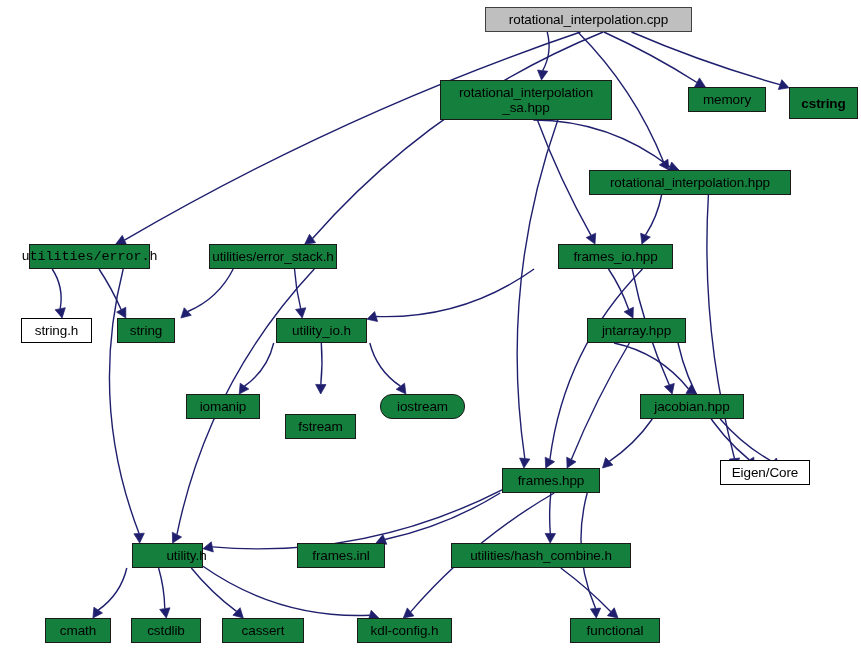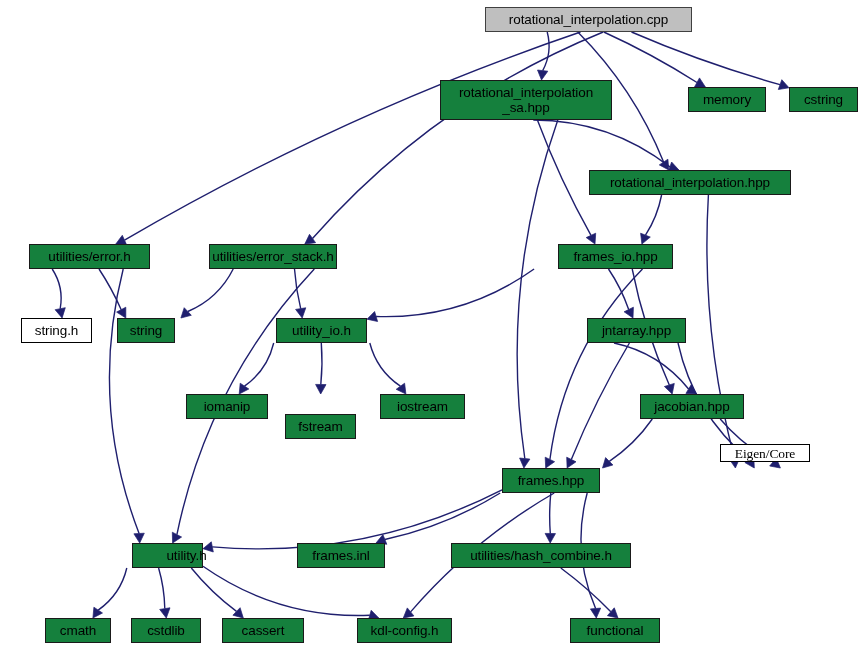--- a/index.html
+++ b/index.html
@@ -145,35 +145,35 @@
       <path class="edge-path" d="M 203.0 566.3 Q 278.1 618.9 369.7 615.3"></path>
       <polygon class="edge-head" points="378.8,618.0 368.3,620.3 371.2,610.3"></polygon>
       <path class="edge-path" d="M 560.8 568.0 Q 587.6 587.9 610.8 611.7"></path>
       <polygon class="edge-head" points="618.0,618.0 607.4,615.7 614.3,607.8"></polygon>
     </svg>
   <div id="node-layer">
       <div class="node root" style="left: 485px; top: 7px; width: 207px; height: 25px;"><span class="label">rotational_interpolation.cpp</span></div>
       <div class="node" style="left: 440px; top: 80px; width: 172px; height: 40px;"><span class="label">rotational_interpolation
 _sa.hpp</span></div>
       <div class="node" style="left: 688px; top: 87px; width: 78px; height: 25px;"><span class="label">memory</span></div>
-      <div class="node" style="left: 789px; top: 87px; width: 69px; height: 25px;"><span class="label">cstring</span></div>
+      <div class="node" style="left: 789px; top: 87px; width: 69px; height: 32px; font-weight: bold;"><span class="label">cstring</span></div>
       <div class="node" style="left: 589px; top: 170px; width: 202px; height: 25px;"><span class="label">rotational_interpolation.hpp</span></div>
-      <div class="node" style="left: 29px; top: 244px; width: 121px; height: 25px;"><span class="label">utilities/error.h</span></div>
+      <div class="node" style="left: 29px; top: 244px; width: 121px; height: 25px; font-family: Liberation Mono, monospace;"><span class="label">utilities/error.h</span></div>
       <div class="node" style="left: 209px; top: 244px; width: 128px; height: 25px;"><span class="label">utilities/error_stack.h</span></div>
       <div class="node" style="left: 558px; top: 244px; width: 115px; height: 25px;"><span class="label">frames_io.hpp</span></div>
       <div class="node external" style="left: 21px; top: 318px; width: 71px; height: 25px;"><span class="label">string.h</span></div>
       <div class="node" style="left: 117px; top: 318px; width: 58px; height: 25px;"><span class="label">string</span></div>
       <div class="node" style="left: 276px; top: 318px; width: 91px; height: 25px;"><span class="label">utility_io.h</span></div>
       <div class="node" style="left: 587px; top: 318px; width: 99px; height: 25px;"><span class="label">jntarray.hpp</span></div>
-      <div class="node" style="left: 186px; top: 394px; width: 82px; height: 25px;"><span class="label">iomanip</span></div>
+      <div class="node" style="left: 186px; top: 394px; width: 74px; height: 25px;"><span class="label">iomanip</span></div>
       <div class="node" style="left: 285px; top: 414px; width: 71px; height: 25px;"><span class="label">fstream</span></div>
-      <div class="node" style="left: 380px; top: 394px; width: 85px; height: 25px;"><span class="label">iostream</span></div>
+      <div class="node" style="left: 380px; top: 394px; width: 85px; height: 25px; border-radius: 12px;"><span class="label">iostream</span></div>
       <div class="node" style="left: 640px; top: 394px; width: 104px; height: 25px;"><span class="label">jacobian.hpp</span></div>
       <div class="node" style="left: 502px; top: 468px; width: 98px; height: 25px;"><span class="label">frames.hpp</span></div>
-      <div class="node external" style="left: 720px; top: 444px; width: 90px; height: 18px; font-family: Liberation Serif, serif;"><span class="label">Eigen/Core</span></div>
+      <div class="node external" style="left: 720px; top: 460px; width: 90px; height: 25px;"><span class="label">Eigen/Core</span></div>
       <div class="node" style="left: 132px; top: 543px; width: 71px; height: 25px; padding-left: 38px;"><span class="label">utility.h</span></div>
       <div class="node" style="left: 297px; top: 543px; width: 88px; height: 25px;"><span class="label">frames.inl</span></div>
       <div class="node" style="left: 451px; top: 543px; width: 180px; height: 25px;"><span class="label">utilities/hash_combine.h</span></div>
       <div class="node" style="left: 45px; top: 618px; width: 66px; height: 25px;"><span class="label">cmath</span></div>
       <div class="node" style="left: 131px; top: 618px; width: 70px; height: 25px;"><span class="label">cstdlib</span></div>
       <div class="node" style="left: 222px; top: 618px; width: 82px; height: 25px;"><span class="label">cassert</span></div>
       <div class="node" style="left: 357px; top: 618px; width: 95px; height: 25px;"><span class="label">kdl-config.h</span></div>
       <div class="node" style="left: 570px; top: 618px; width: 90px; height: 25px;"><span class="label">functional</span></div>
     </div>
 </div>

